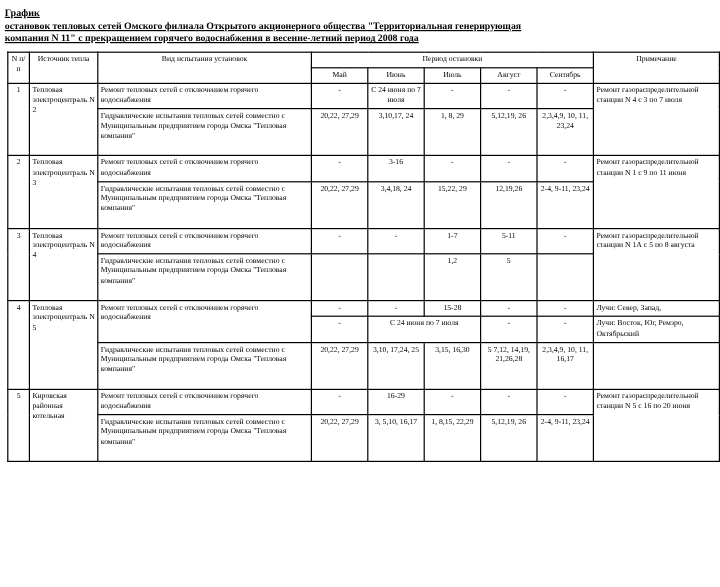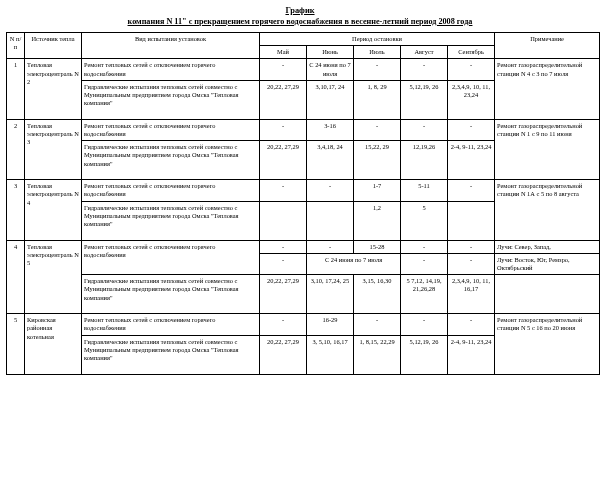--- a/index.html
+++ b/index.html
@@ -17,21 +17,21 @@
   }
   .page {
     width: 600px;
     height: 489px;
     position: relative;
     box-sizing: border-box;
     padding: 6px 4px 0 4px;
   }
   
   .doc-title {
-    text-align: center;
+    text-align: left;
     font-weight: bold;
     font-size: 8.2px;
     line-height: 10.5px;
     letter-spacing: 0px;
   }
   .doc-title .tline {
     display: inline-block;
     text-decoration: underline;
     text-underline-offset: 1px;
   }
@@ -79,20 +79,23 @@
 </head>
 <body>
 
 <div class="page">
 
   <div class="doc-title">
     <div>
       <span class="tline title-head">График</span>
     </div>
     <div>
+      <span class="tline">остановок тепловых сетей Омского филиала Открытого акционерного общества "Территориальная генерирующая</span>
+    </div>
+    <div>
       <span class="tline">компания N 11" с прекращением горячего водоснабжения в весенне-летний период 2008 года</span>
     </div>
   </div>
 
   <table class="sched">
     <colgroup>
       <col class="c-num">
         <col class="c-src">
         <col class="c-kind">
       <col class="c-m">

